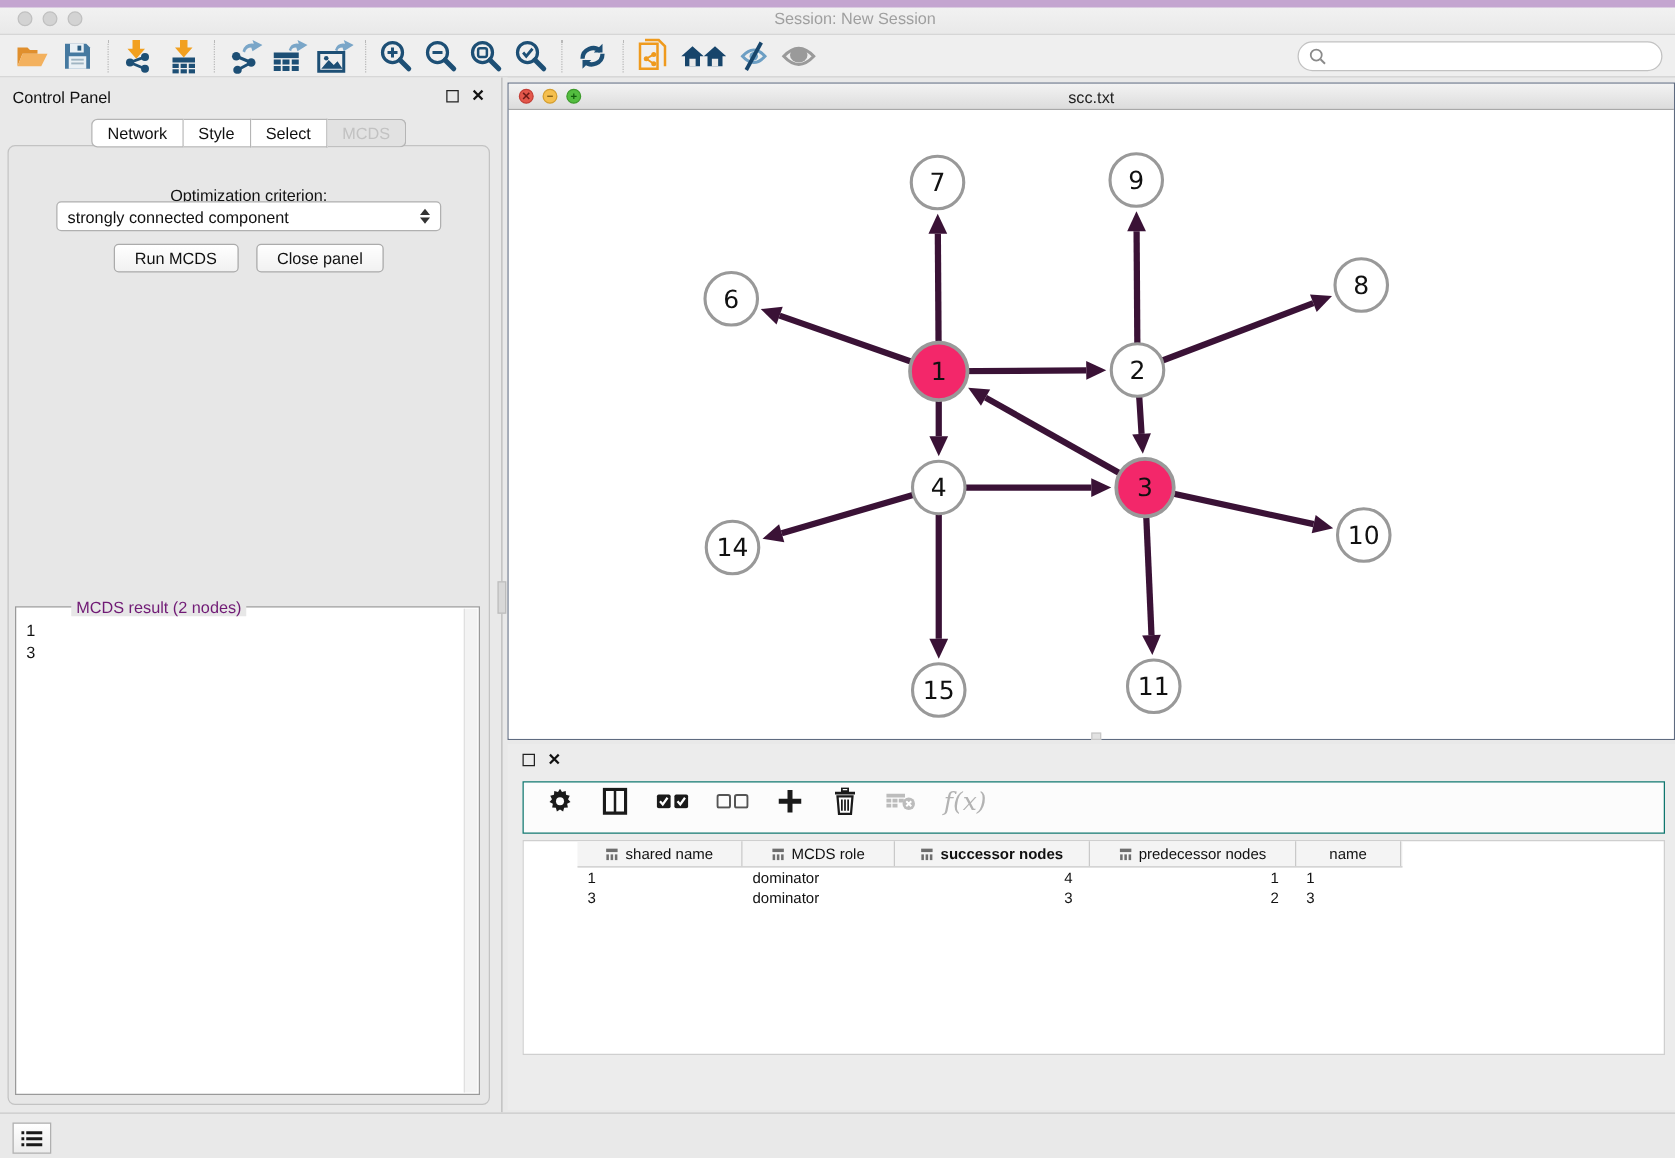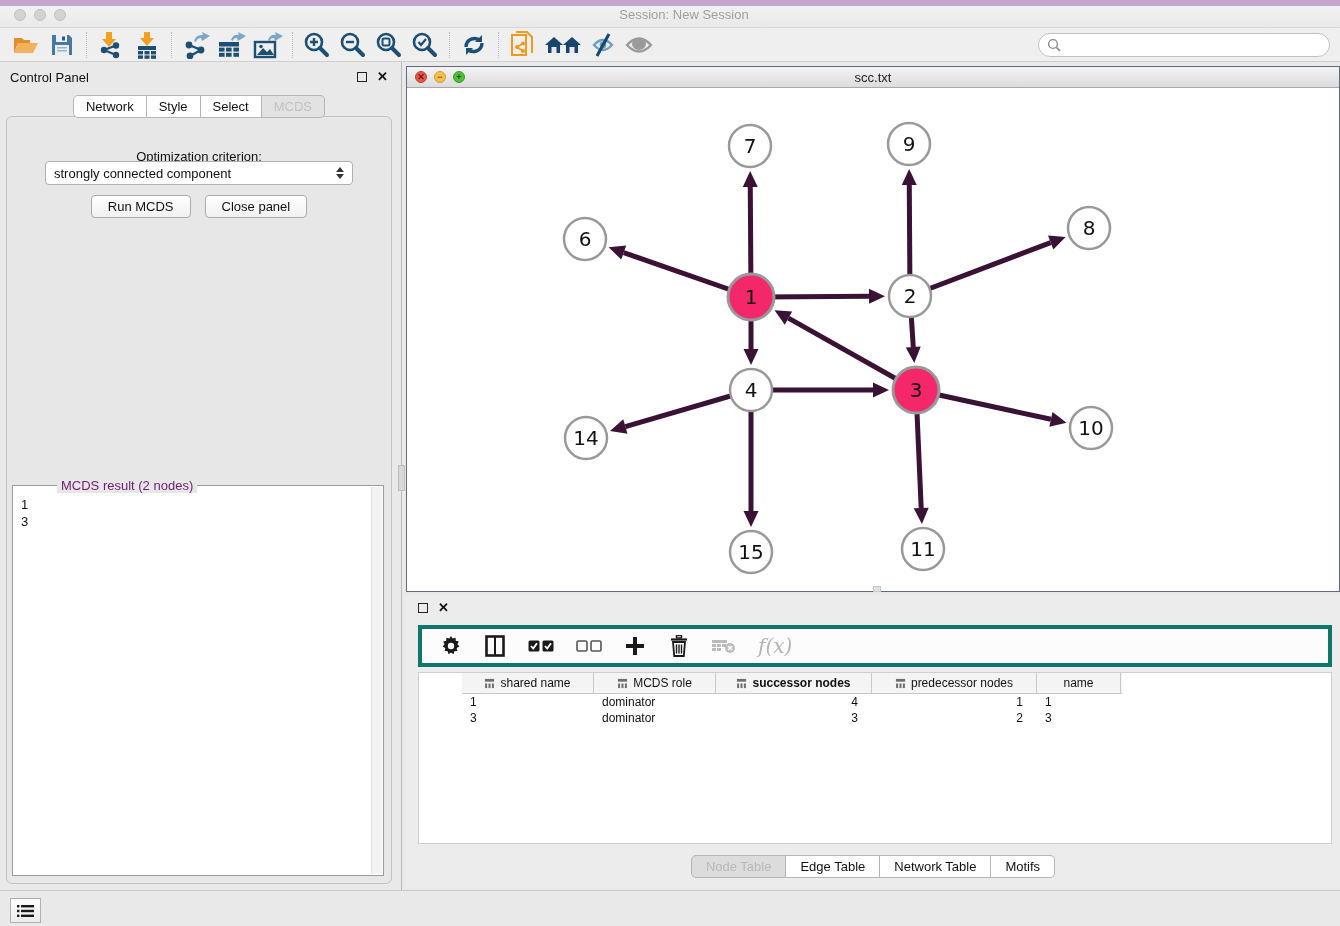--- a/index.html
+++ b/index.html
@@ -70,21 +70,21 @@
   .nl-min { background:#f5bf4e; border:1px solid #d59e2d; color:rgba(90,60,0,.8)!important; }
   .nl-max { background:#53bd3f; border:1px solid #3d9b2c; color:rgba(0,70,0,.8)!important; }
   .net-canvas { position:absolute; left:0; top:21px; right:0; bottom:0; background:#fff; overflow:hidden; }
   .h-grip { position:absolute; left:50%; bottom:-1px; width:8px; height:6px; background:#e2e2e2; border:1px solid #c8c8c8; }
 
   
   .table-panel { position:absolute; left:406px; top:595px; width:934px; height:293px; background:#ececec; }
   .tp-header { height:26px; display:flex; align-items:center; padding:0 12px; }
   .tp-title { font-size:13px; color:#111; flex:1; }
   .tp-toolbar { position:absolute; left:12px; right:8px; top:30px; height:42px; background:#fcfcfc;
-    border:4px solid #0f766e; display:flex; align-items:center; gap:22px; padding-left:18px; }
+    border:1px solid #0f766e; display:flex; align-items:flex-start; gap:22px; padding-left:18px; }
   .tp-tool { display:flex; align-items:center; justify-content:center; min-width:22px; height:30px; }
   .fx { font-family:"DejaVu Serif", serif; font-style:italic; font-size:20px; color:#b3b3b3; }
   .tp-table { position:absolute; left:12px; right:8px; top:77px; bottom:44px; background:#fff; border:1px solid #cfcfcf;padding-left:43px; }
   .tp-thead { display:flex; height:21px; border-bottom:1px solid #c9c9c9; width:660px; background:#f4f4f4; }
   .th { display:flex; align-items:center; justify-content:center; gap:5px; font-size:12px; color:#111;
     border-right:1px solid #c9c9c9; height:100%; }
   .tr { display:flex; height:16px; font-size:12px; color:#111; }
   .td { padding-top:1px; }
   .tp-tabs { position:absolute; left:0; bottom:10px; width:100%; display:flex; justify-content:center; }
   .tp-tab { font-size:13px; padding:3px 14px; background:#fff; border:1px solid #b5b5b5; border-left:none; color:#111; }
@@ -523,26 +523,20 @@
         </div>
         <div class="tr">
           <div class="td" style="width: 132px; text-align: left; padding: 1px 0px 0px 8px;">3</div>
           <div class="td" style="width: 122px; text-align: left; padding: 1px 0px 0px 8px;">dominator</div>
           <div class="td" style="width: 156px; text-align: right; padding: 1px 14px 0px 0px;">3</div>
           <div class="td" style="width: 165px; text-align: right; padding: 1px 14px 0px 0px;">2</div>
           <div class="td" style="width: 84px; text-align: left; padding: 1px 0px 0px 8px;">3</div>
         </div>
       </div>
   </div>
-  <div class="tp-tabs">
-      <span class="tp-tab active">Node Table</span>
-      <span class="tp-tab">Edge Table</span>
-      <span class="tp-tab">Network Table</span>
-      <span class="tp-tab">Motifs</span>
-    </div>
 </div>
 
 <div class="status-bar">
   <button class="list-btn">
     <svg width="17" height="14" viewBox="0 0 17 14">
         <g fill="#1a1a1a">
           <rect x="0" y="1" width="2.4" height="2.4"></rect>
           <rect x="4" y="1" width="13" height="2.4"></rect>
           <rect x="0" y="5.8" width="2.4" height="2.4"></rect>
           <rect x="4" y="5.8" width="13" height="2.4"></rect>

